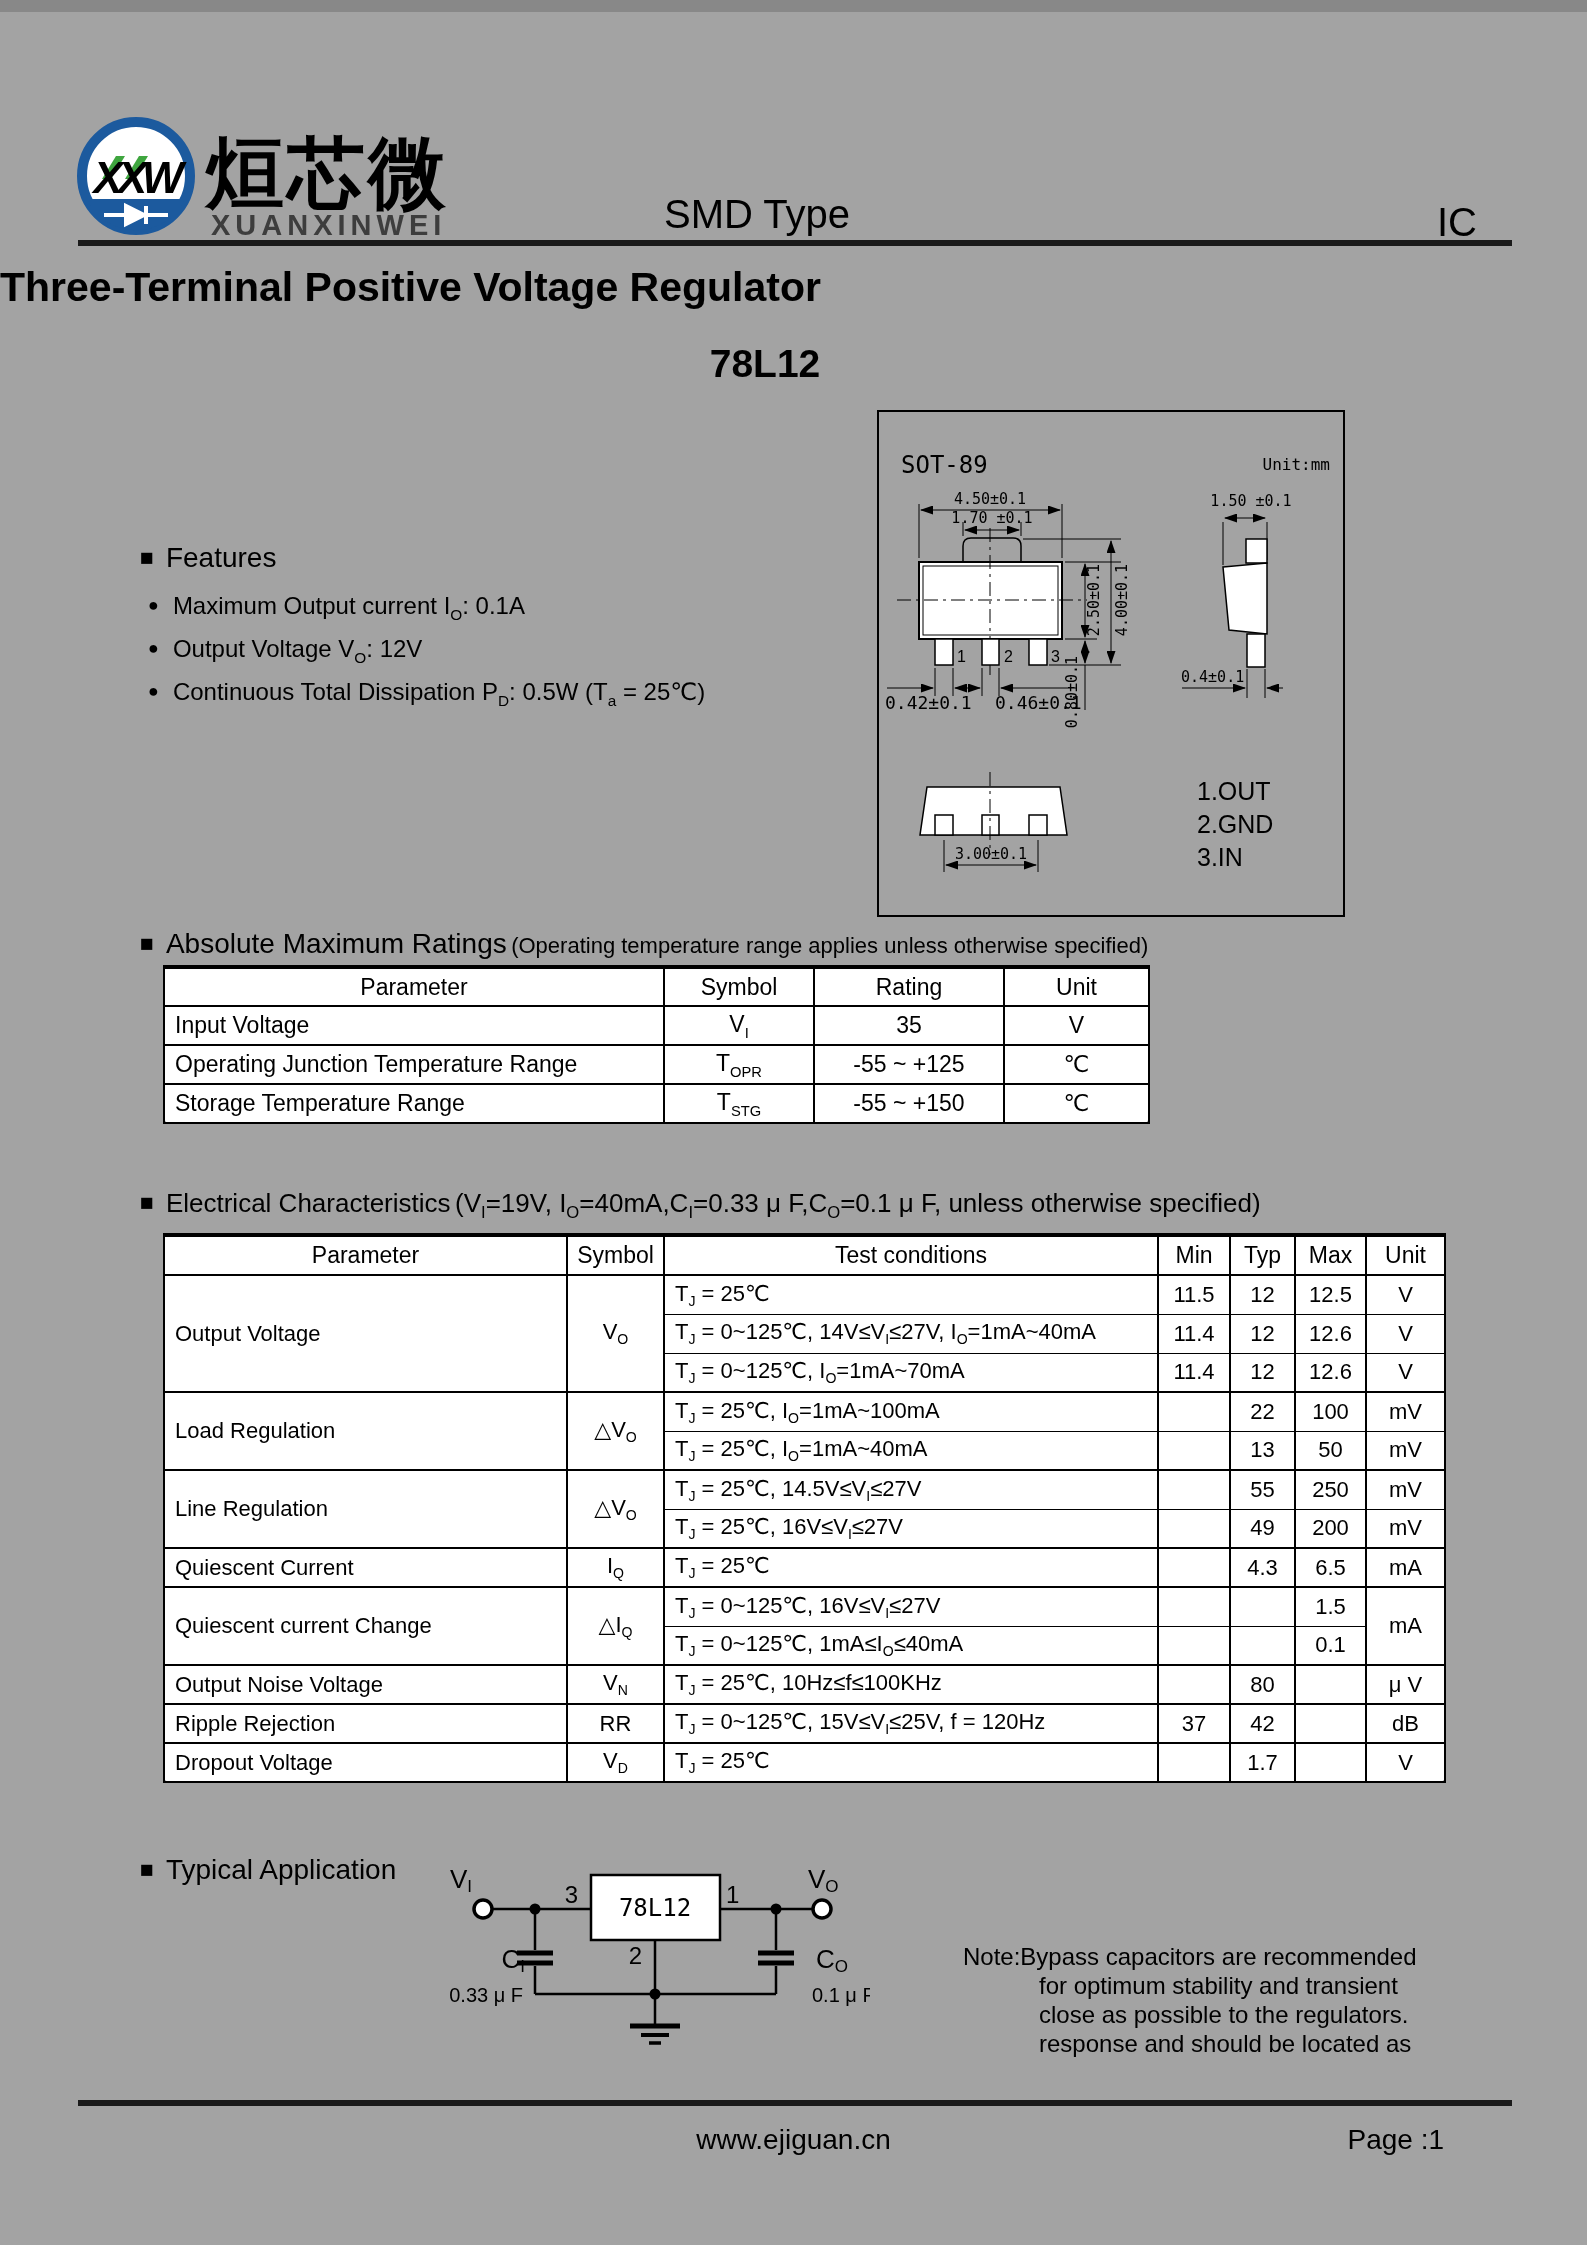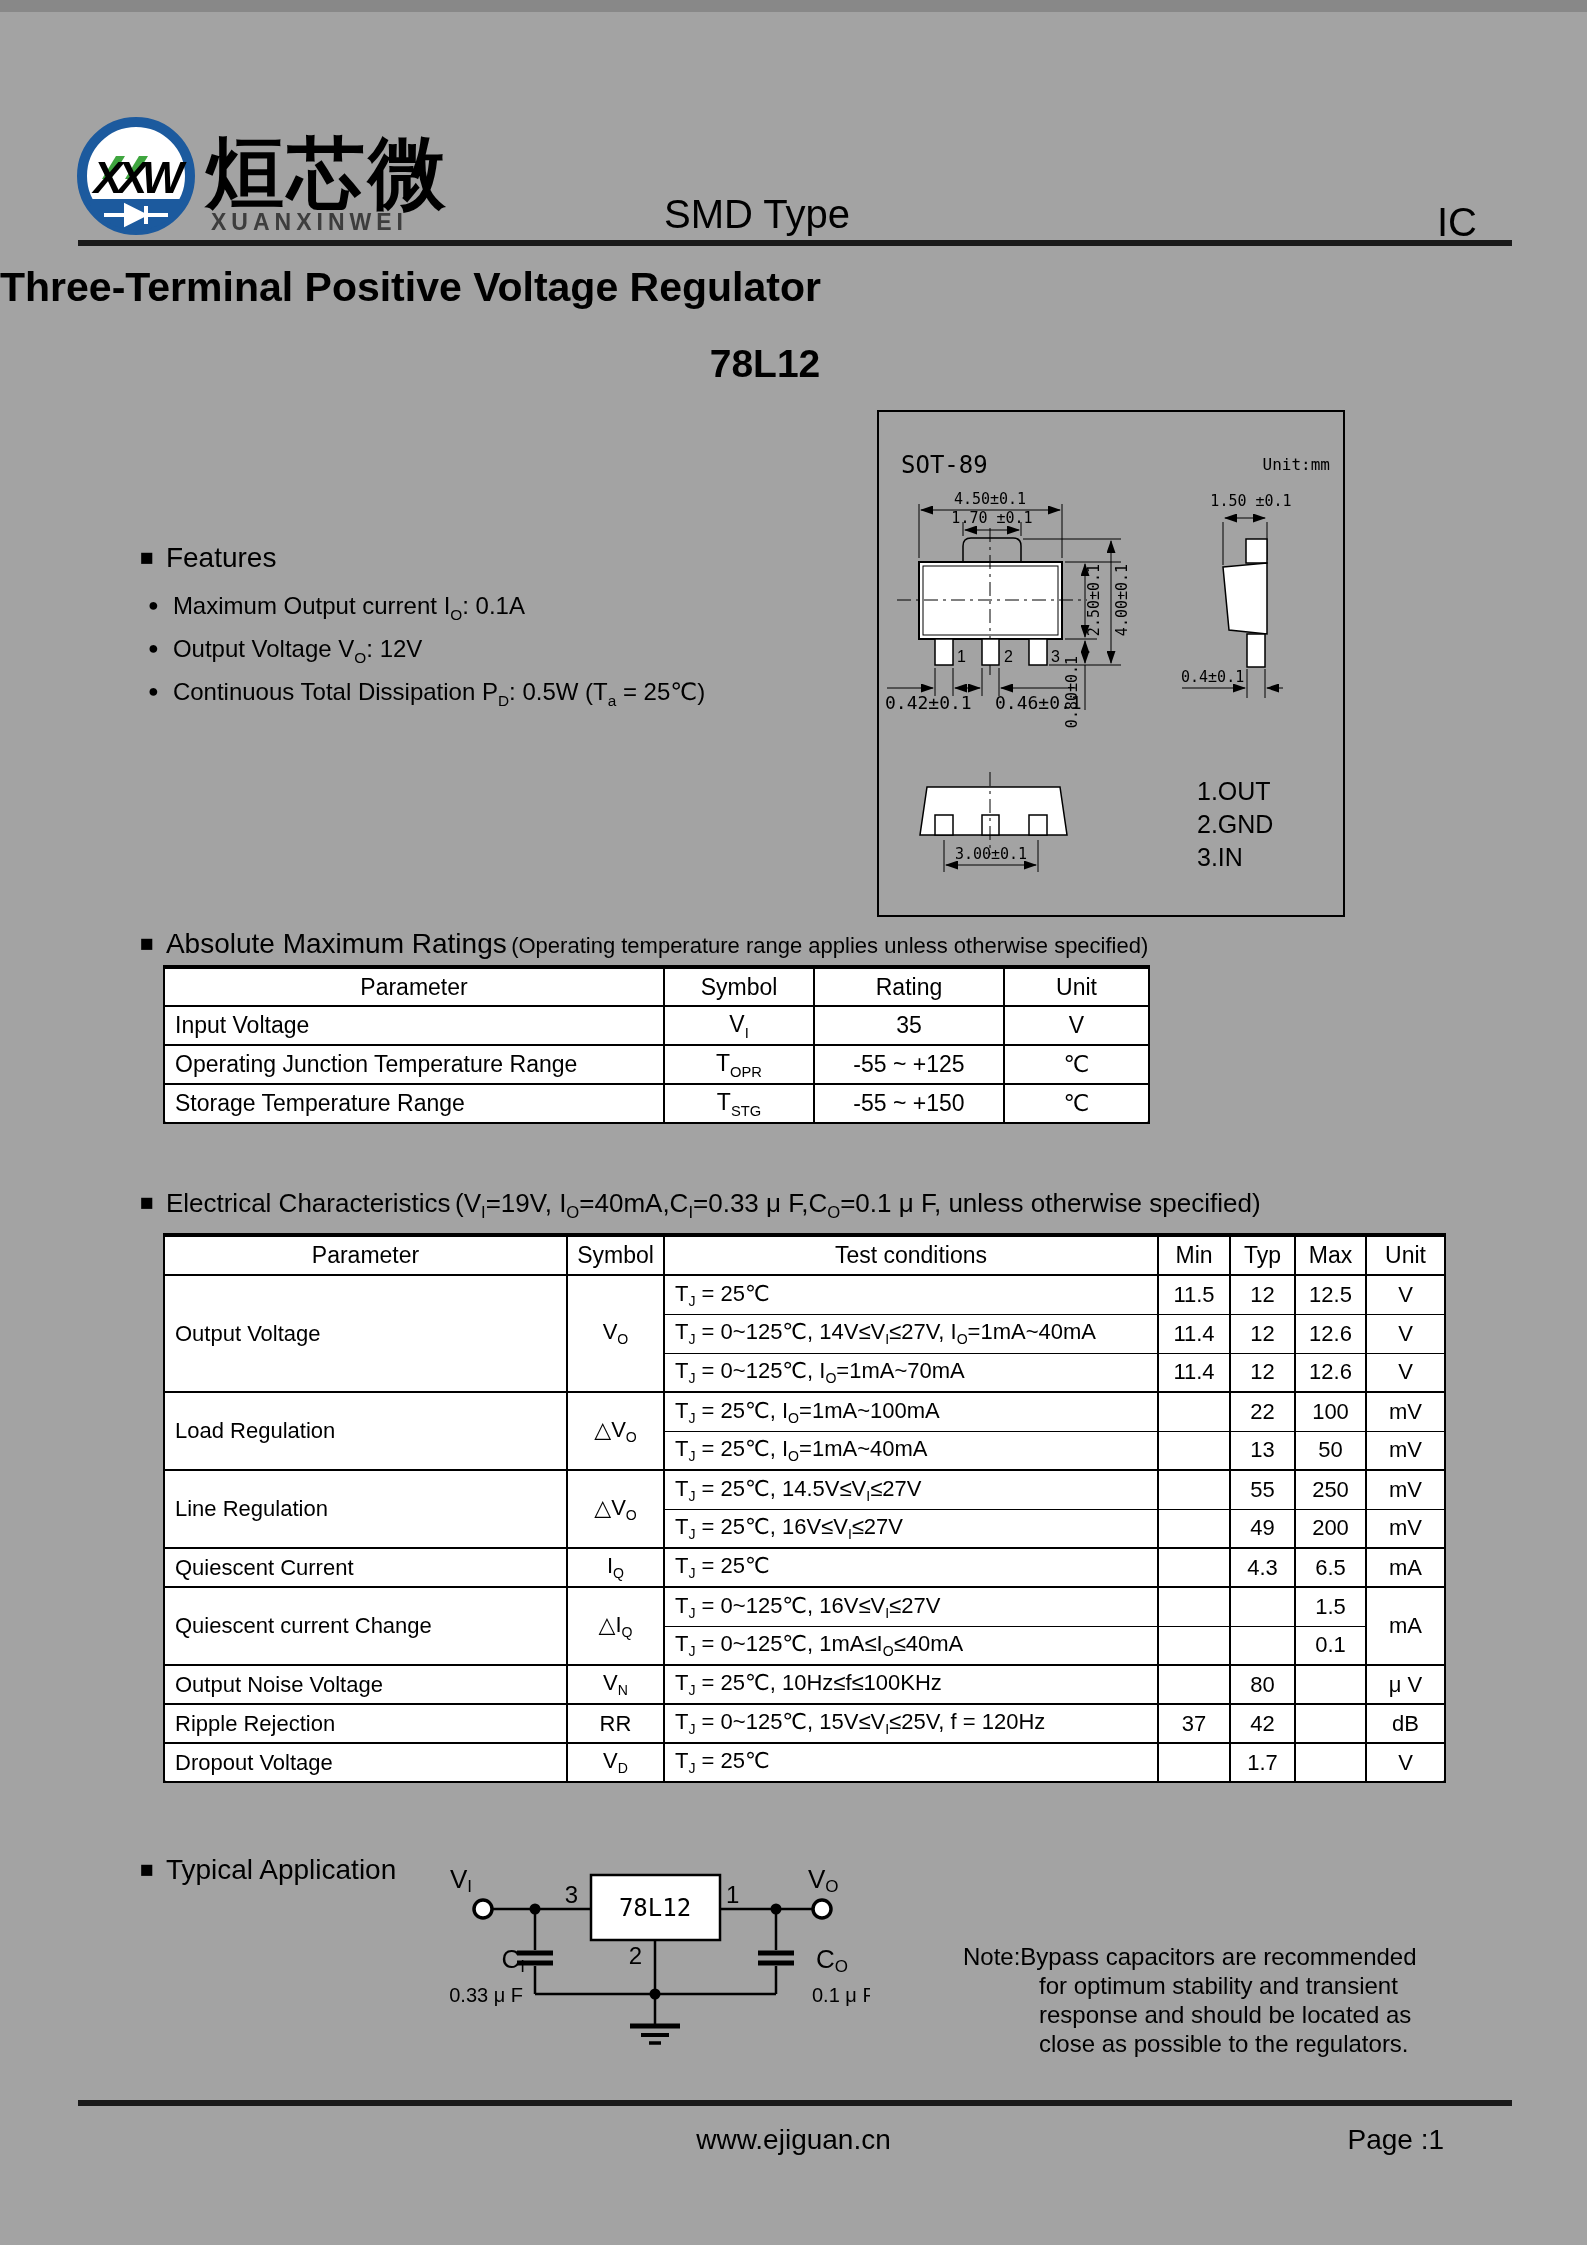--- a/index.html
+++ b/index.html
@@ -45,21 +45,21 @@
     <path d="M69 44 l9 0 l-14 23 l-9 0 z" fill="#3fa63f"></path>
     <text x="66" y="81" text-anchor="middle" font-size="44" font-weight="bold" font-style="italic" fill="#1c5a9e" letter-spacing="-5" class="sans">XXW</text>
     <g stroke="#ffffff" stroke-width="4" fill="#ffffff">
       <line x1="34" y1="103" x2="56" y2="103"></line>
       <path d="M56 94 L56 112 L74 103 Z"></path>
       <line x1="76" y1="94" x2="76" y2="112"></line>
       <line x1="76" y1="103" x2="98" y2="103"></line>
     </g>
   </svg>
   <div class="abs" style="left:206px;top:110px;font-size:78px;font-weight:900;letter-spacing:3px;font-family:'DejaVu Sans',sans-serif">烜芯微</div>
-  <div class="abs" style="left:211px;top:197px;font-size:23px;font-weight:700;letter-spacing:5px;color:#3d3d3d">XUANXINWEI</div>
+  <div class="abs" style="left:211px;top:197px;font-size:29px;font-weight:700;letter-spacing:5px;color:#3d3d3d">XUANXINWEI</div>
 
   <div class="abs" style="left:664px;top:180px;font-size:40px">SMD Type</div>
   <div class="abs" style="left:1437px;top:188px;font-size:40px">IC</div>
   <div class="abs rule" style="left:78px;top:228px;width:1434px;height:6px"></div>
 
   <div class="abs" style="left:0;top:252px;width:1587px;font-size:41px;font-weight:bold">Three-Terminal Positive Voltage Regulator</div>
   <div class="abs" style="left:765px;top:330px;transform:translateX(-50%);font-size:39px;font-weight:bold">78L12</div>
 
   <svg class="abs" style="left:877px;top:398px" width="468" height="507" viewBox="0 0 468 507">
     <defs>
@@ -394,22 +394,22 @@
     <text x="222" y="102" font-size="24" text-anchor="end" class="sans">2</text>
     <text x="105" y="106" font-size="26" text-anchor="end" class="sans"><tspan>C</tspan><tspan dy="4" font-size="17">I</tspan></text>
     <text x="396" y="106" font-size="26" class="sans"><tspan>C</tspan><tspan dy="4" font-size="17">O</tspan></text>
     <text x="103" y="140" font-size="20" text-anchor="end" class="sans">0.33 μ F</text>
     <text x="392" y="140" font-size="20" class="sans">0.1 μ F</text>
   </svg>
 
   <div class="abs" style="left:963px;top:1930px;width:520px">
     <div class="note-line">Note:Bypass capacitors are recommended</div>
     <div class="note-line ind">for optimum stability and transient</div>
+    <div class="note-line ind">close as possible to the regulators.</div>
     <div class="note-line ind">response and should be located as</div>
-    <div class="note-line ind">close as possible to the regulators.</div>
   </div>
 
   <div class="abs rule" style="left:78px;top:2088px;width:1434px;height:6px"></div>
   <div class="abs foot" style="left:0;top:2112px;width:1587px;text-align:center">www.ejiguan.cn</div>
   <div class="abs foot" style="left:1300px;top:2112px;width:144px;text-align:right">Page :1</div>
   <div class="abs rule" style="left:0;top:2237px;width:1587px;height:8px"></div>
 
 </div>
 
 </body></html>

